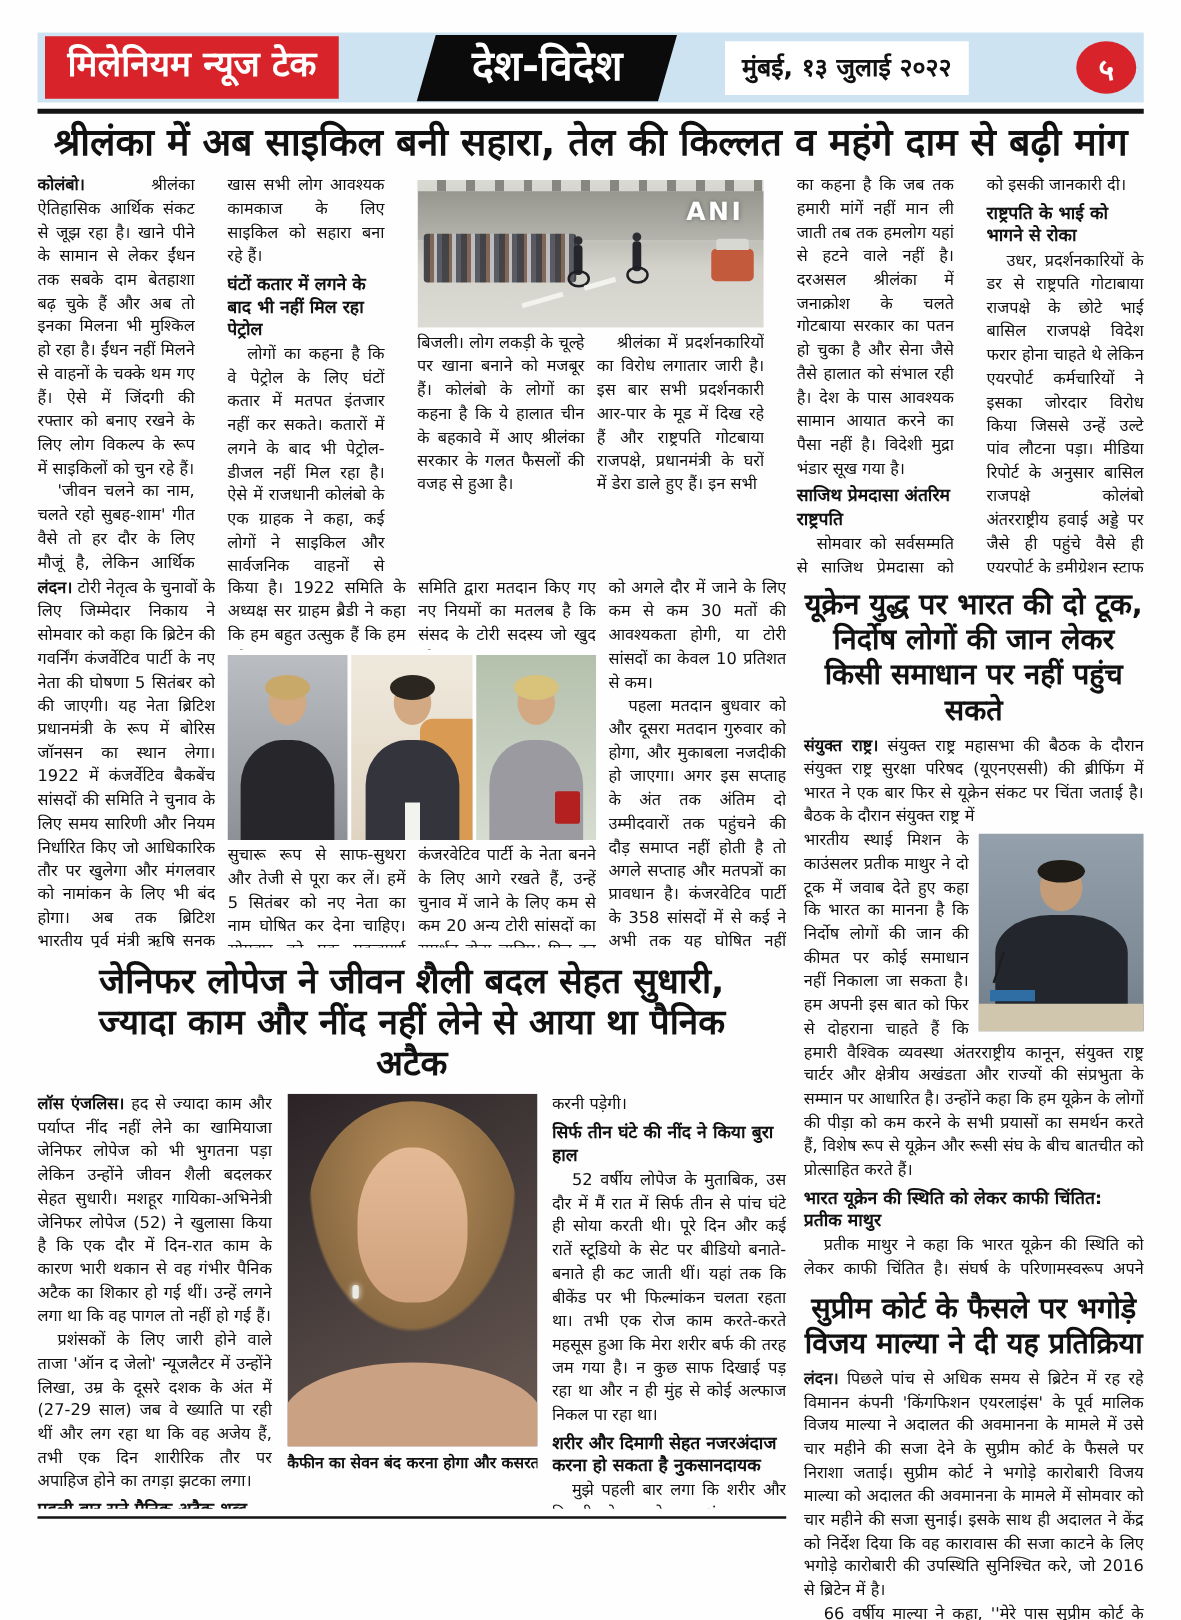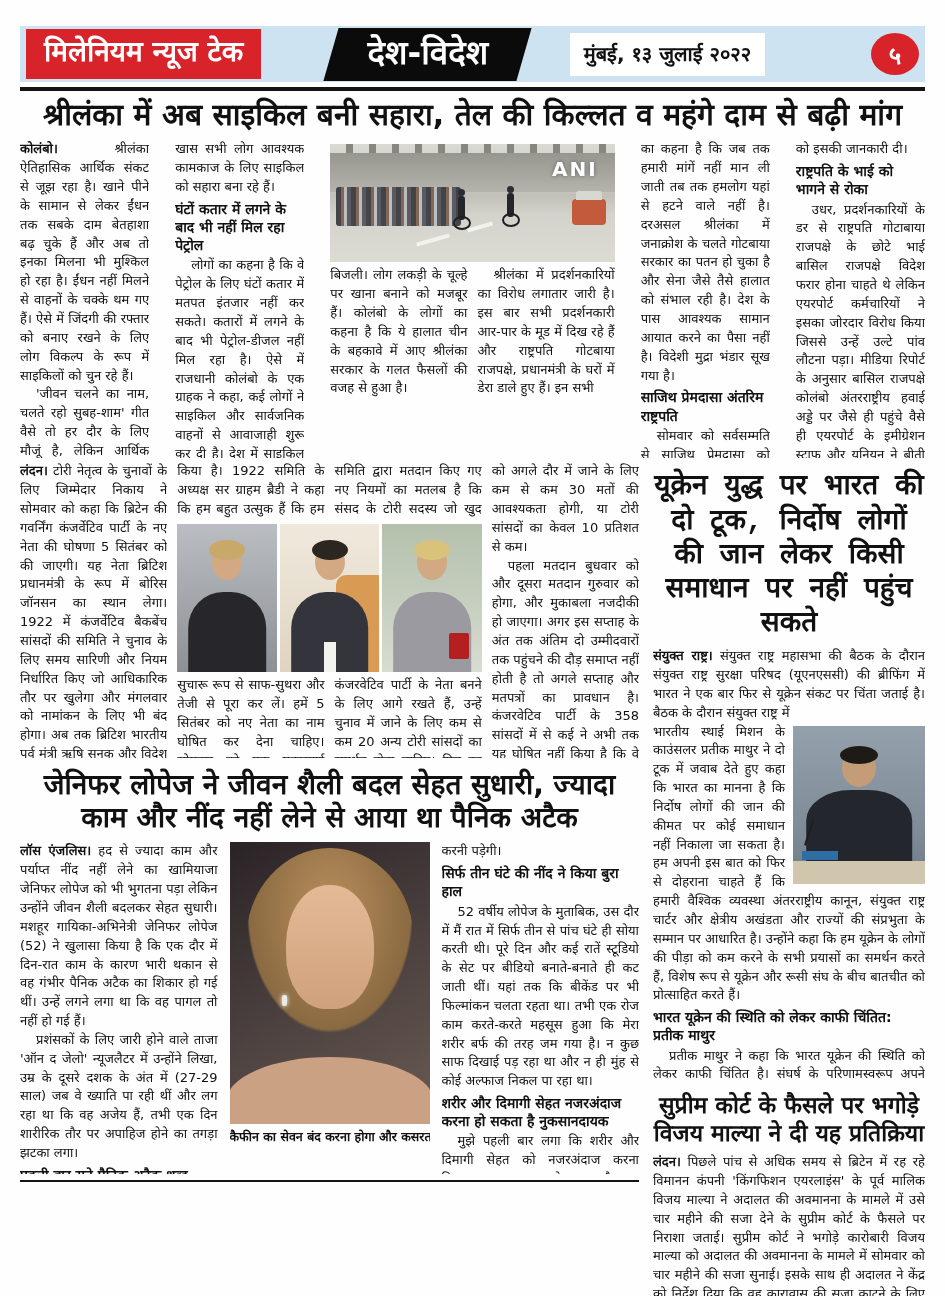--- a/index.html
+++ b/index.html
@@ -1,33 +1,33 @@
 <!DOCTYPE html>
 <html lang="hi"><head>
 <meta charset="utf-8">
 <style>
   html,body{margin:0;padding:0;background:#e9e9e9;}
   .page{width:945px;height:1296px;margin:0 auto;background:#fefefe;box-sizing:border-box;
-        padding:26px 20px 0;position:relative;overflow:hidden;color:#111;
+        padding:26px 30px 0;position:relative;overflow:hidden;color:#111;
         font-family:"DejaVu Sans","Liberation Sans",sans-serif;}
   
   .masthead{height:56px;background:#cde3f1;display:flex;align-items:center;position:relative;}
   .brand{background:#d8232a;color:#fff;font-weight:700;font-size:28px;line-height:1;
          padding:9px 18px 13px;margin-left:6px;white-space:nowrap;}
   .flag{background:#0b0b0b;transform:skewX(-16deg);padding:8px 36px 12px;margin-left:70px;}
   .flag span{display:inline-block;transform:skewX(16deg);color:#fff;font-weight:700;font-size:33px;line-height:1;white-space:nowrap;}
   .edition{background:#fff;padding:7px 14px 9px;font-weight:700;font-size:20px;margin-left:46px;white-space:nowrap;}
   .pageno{width:48px;height:42px;border-radius:50%;background:#d8232a;color:#fff;display:flex;
           align-items:center;justify-content:center;font-size:24px;font-weight:700;margin-left:auto;margin-right:6px;}
   .toprule{border:none;border-top:4px solid #141414;margin:5px 0 4px;}
   
   .hl{font-weight:700;text-align:center;line-height:1.18;margin:6px 0 8px;}
   .h-a1{font-size:30px;}
   .h-a2{font-size:27px;margin:2px 10px 8px;}
-  .h-a3{font-size:28px;line-height:1.22;margin:8px 0 6px;font-family:Liberation Mono, monospace;}
+  .h-a3{font-size:23px;line-height:1.22;margin:8px 0 6px;}
   .h-a4{font-size:23px;line-height:1.22;margin:10px 0 6px;}
   .h-a5{font-size:28px;margin:10px 16px 8px;}
   p.b{font-size:13px;line-height:1.45;margin:0;text-align:justify;}
   p.ind{text-indent:16px;}
   .dl{font-weight:700;}
   .sub{font-weight:700;font-size:14px;line-height:1.3;margin:3px 0 2px;text-align:left;}
   
   .a1-body{display:grid;grid-template-columns:repeat(6,1fr);gap:26px;height:318px;overflow:hidden;margin-top:2px;}
   .col{overflow:hidden;}
   .center2{grid-column:3 / span 2;display:flex;flex-direction:column;overflow:hidden;}

